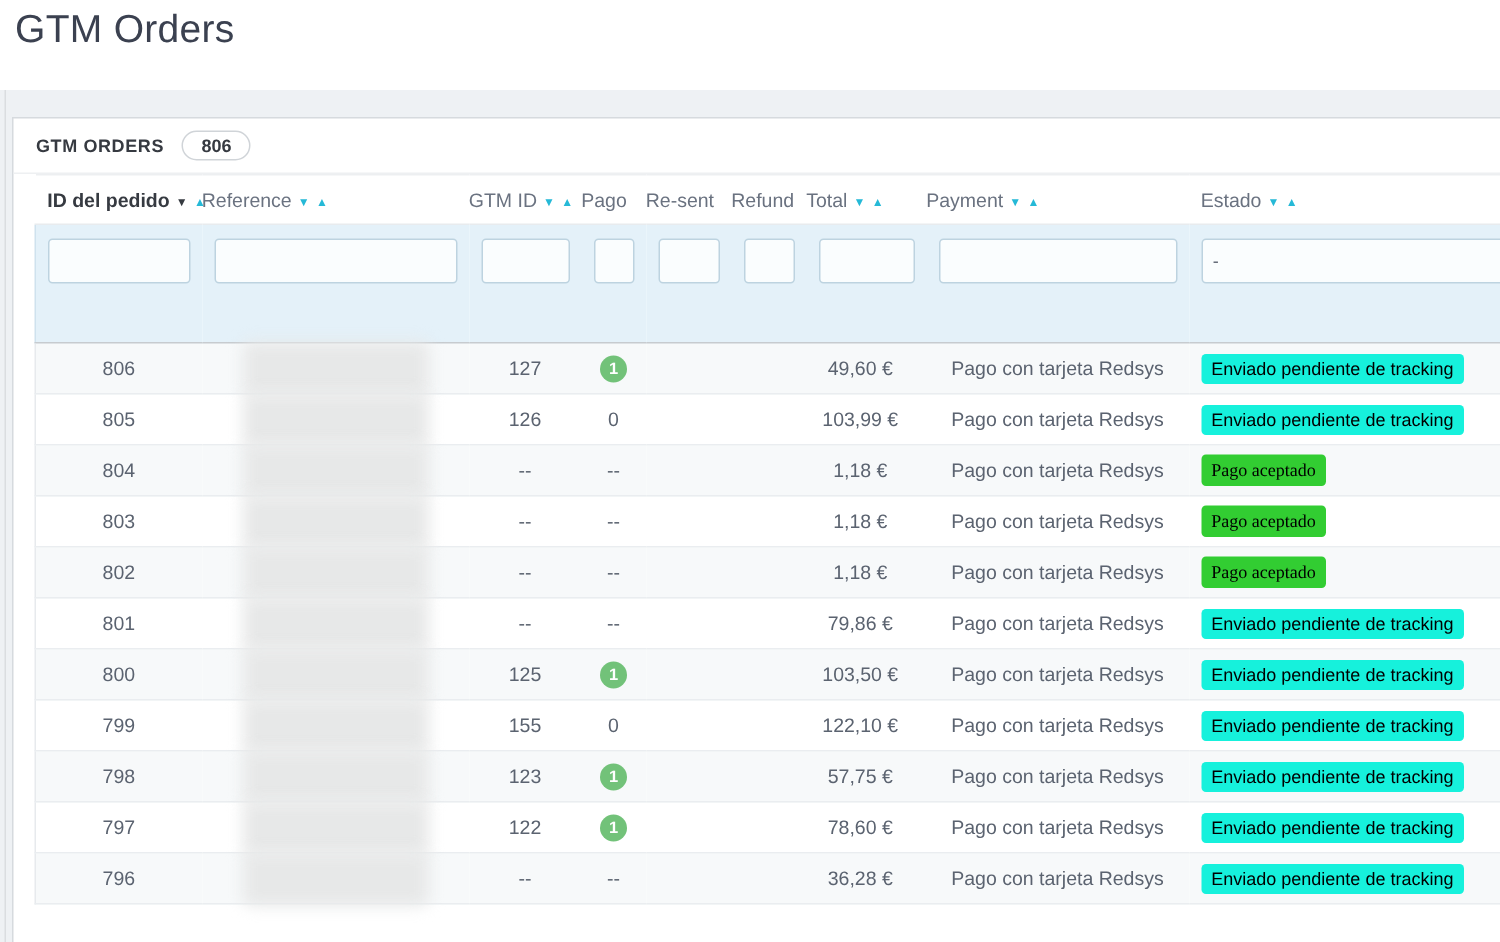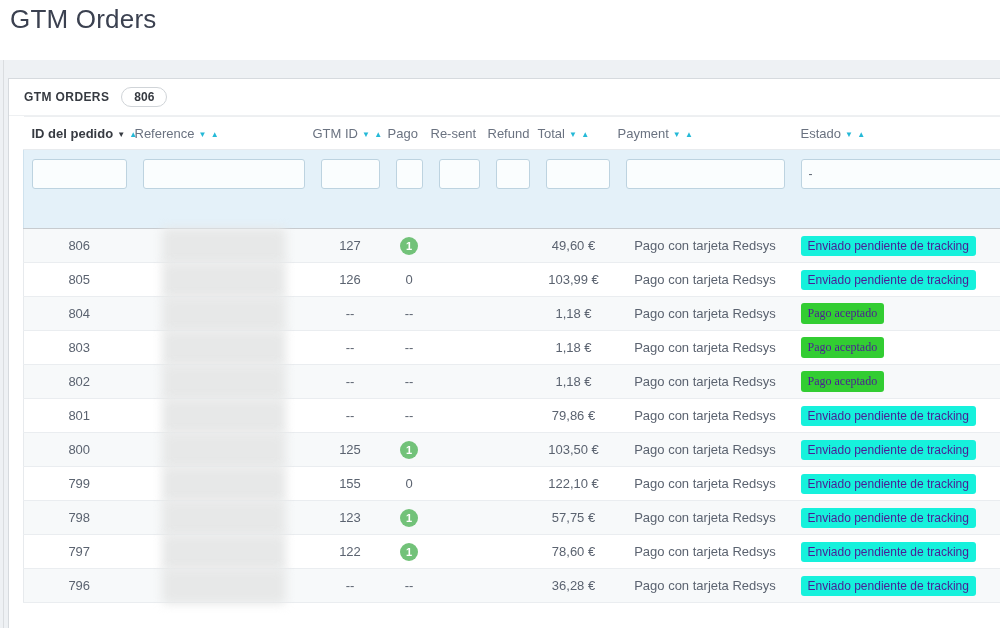--- a/index.html
+++ b/index.html
@@ -55,21 +55,21 @@
   td.cell-total { text-align:center; padding-right:8px; }
   td.cell-estado { text-align:left; padding-left:8px; }
 
   .blur-blob { width:124px; height:36px; margin:-2px auto; background:#e7e8e8;
     border-radius:5px; filter:blur(5px); }
 
   .sent-badge { display:inline-block; width:18px; height:18px; border-radius:50%;
     background:var(--sent-green,#72c279); color:#fff; font-size:11px; font-weight:bold;
     line-height:18px; text-align:center; }
 
-  .estado-badge { display:inline-block; font-size:12px; color:#4c1d95; padding:3px 7px;
+  .estado-badge { display:inline-block; font-size:12px; color:#000000; padding:3px 7px;
     border-radius:3px; }
   .estado-badge.tracking { background:var(--badge-tracking,#16f1dc); }
   .estado-badge.accepted { background:var(--badge-accepted,#32cd32);font-family:Liberation Serif, serif; }
 </style>
 </head>
 <body>
 
 <h1 class="page-title">GTM Orders</h1>
 
 <div class="content-bg"></div>

